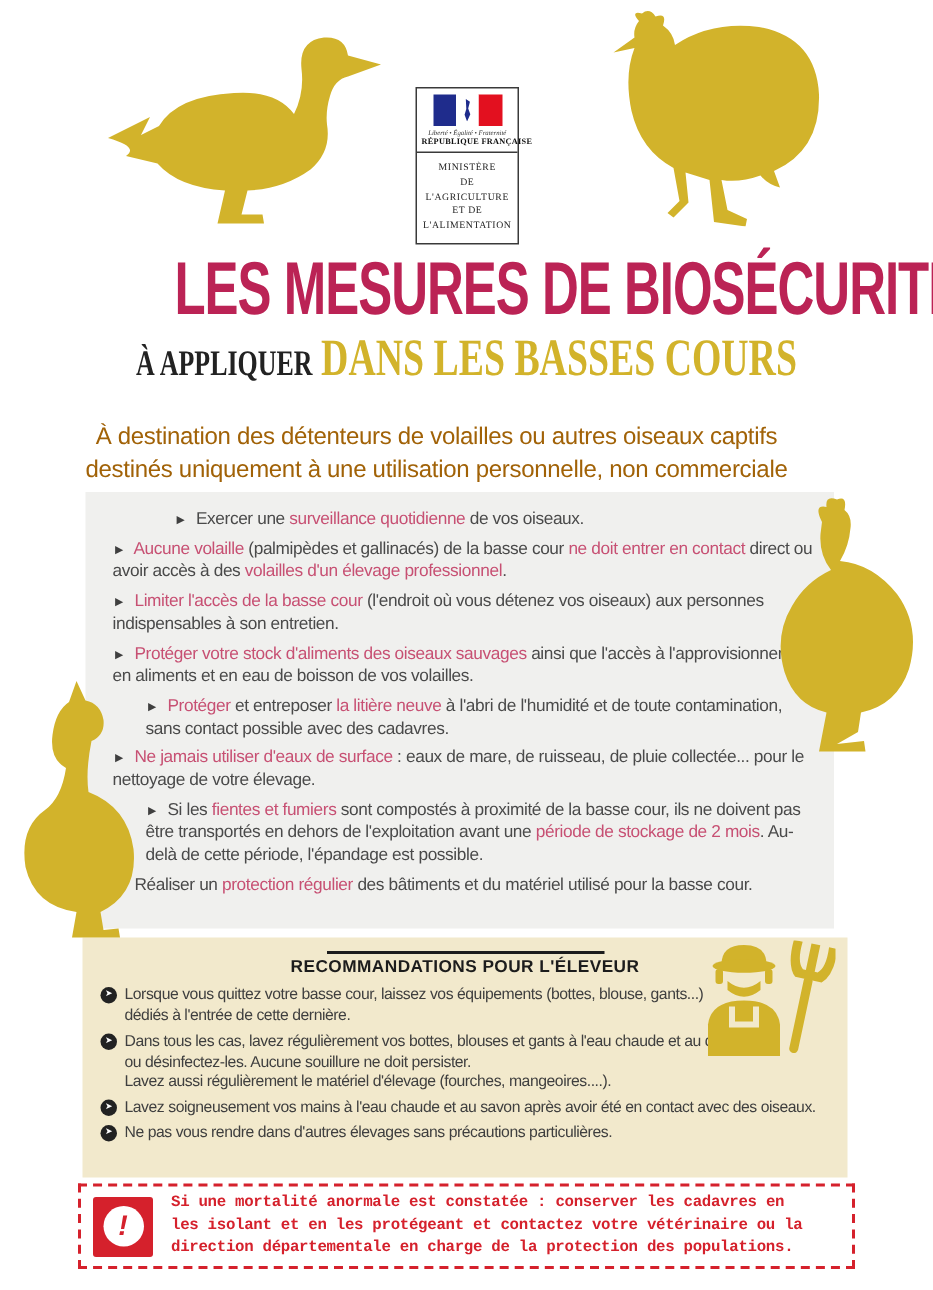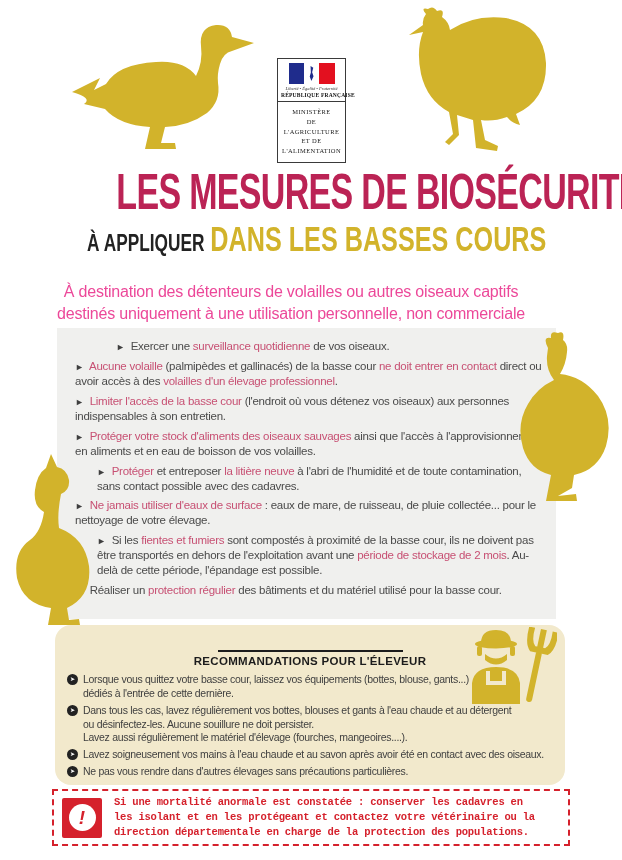--- a/index.html
+++ b/index.html
@@ -30,39 +30,39 @@
   .flag .fr{flex:1.1;background:var(--flag-red);}
   .motto{font-family:"Liberation Serif",serif;font-style:italic;font-size:4.5px;color:#333;white-space:nowrap;}
   .republic{font-family:"Liberation Serif",serif;font-size:5.5px;font-weight:700;color:#111;letter-spacing:.2px;margin-top:1px;white-space:nowrap;}
   .logo-bottom{border-top:1px solid #3a3a3a;padding:5px 2px 6px;text-align:center;
     font-family:"Liberation Serif",serif;font-size:6.5px;color:#222;line-height:1.5;letter-spacing:.4px;}
 
   
   .title1{position:absolute;top:163px;width:622px;text-align:center;padding-left:20px;}
   .title1 .condensed{display:block;transform:scaleX(.68);transform-origin:50% 50%;white-space:nowrap;
     color:var(--title-red);font-weight:700;font-size:50px;letter-spacing:-1px;}
-  .title2{position:absolute;top:219px;width:622px;text-align:center;}
+  .title2{position:absolute;top:219px;width:622px;text-align:center;font-family:Liberation Serif, serif;}
   .title2 .condensed{display:block;transform:scaleX(.72);transform-origin:50% 50%;white-space:nowrap;font-weight:700;}
   .title2 .prefix{font-size:24px;color:var(--dark-text);margin-right:8px;}
   .title2 .main{font-size:35px;color:var(--accent-yellow);}
-  .subtitle{position:absolute;top:281px;width:582px;text-align:center;font-size:16px;color:#ec4899;
+  .subtitle{position:absolute;top:281px;width:582px;text-align:center;font-size:16px;color:#a16207;
     line-height:1.35;letter-spacing:-.2px;}
 
   
   .measures-panel{position:absolute;left:57px;top:328px;width:499px;height:291px;
     background:var(--gray-panel-bg);padding:11px 10px 8px 18px;z-index:1;}
   .measure{font-size:11.5px;line-height:1.3;color:var(--body-text);margin:5px 0;letter-spacing:-.25px;}
   .measure:first-child{margin-top:0;margin-left:41px;}
   .measure.indent{margin-left:22px;}
   .tri{color:#3f3f3f;font-size:9px;margin-right:3px;}
   .hl{color:var(--highlight-pink);}
 
   
   .reco-panel{position:absolute;left:55px;top:625px;width:510px;height:160px;
-    background:var(--beige-panel-bg);padding:23px 12px;z-index:1;border-radius:16px;}
+    background:var(--beige-panel-bg);padding:7px 12px;z-index:1;}
   .reco-rule{width:185px;height:2px;background:#1c1c1c;margin:2px auto 3px;}
   .reco-heading{text-align:center;font-size:11.5px;font-weight:700;color:#1c1c1c;letter-spacing:.3px;margin-bottom:6px;}
   .reco-item{display:flex;gap:5px;margin:3px 0;}
   .reco-bullet{flex:0 0 auto;width:11px;height:11px;border-radius:50%;background:#222;color:#fff;
     font-size:6px;line-height:11px;text-align:center;margin-top:1px;}
   .reco-text{font-size:10.5px;line-height:1.32;color:#3f3f3f;white-space:pre-line;letter-spacing:-.3px;}
   .farmer{position:absolute;right:8px;top:2px;width:88px;height:78px;}
   .farmer svg{width:100%;height:100%;display:block;}
 
   

